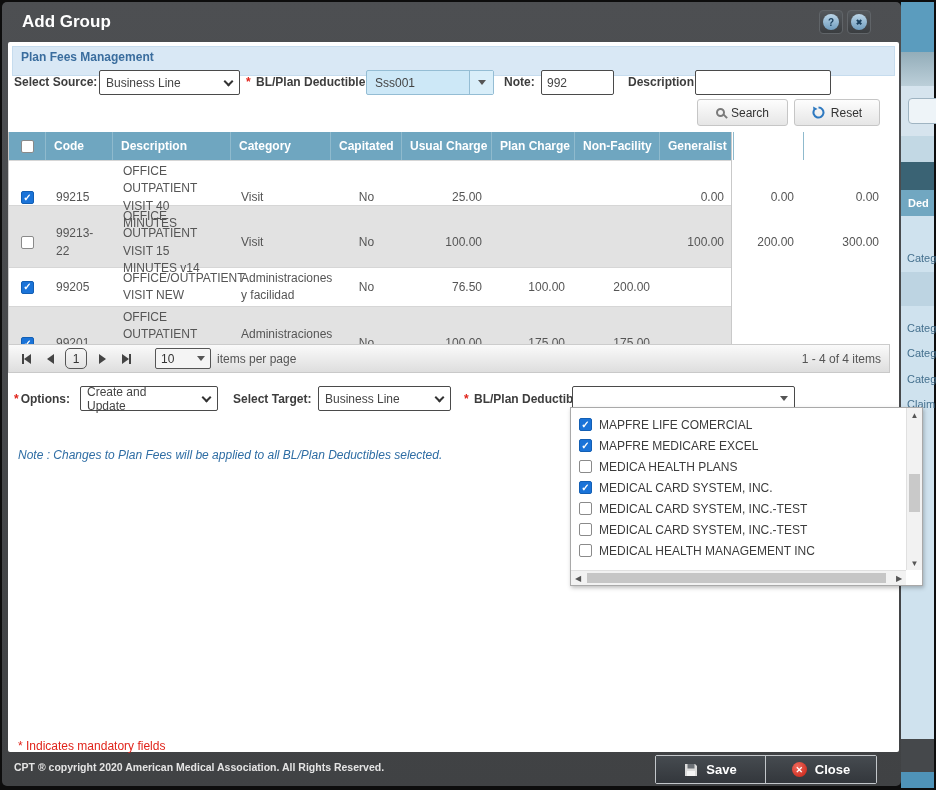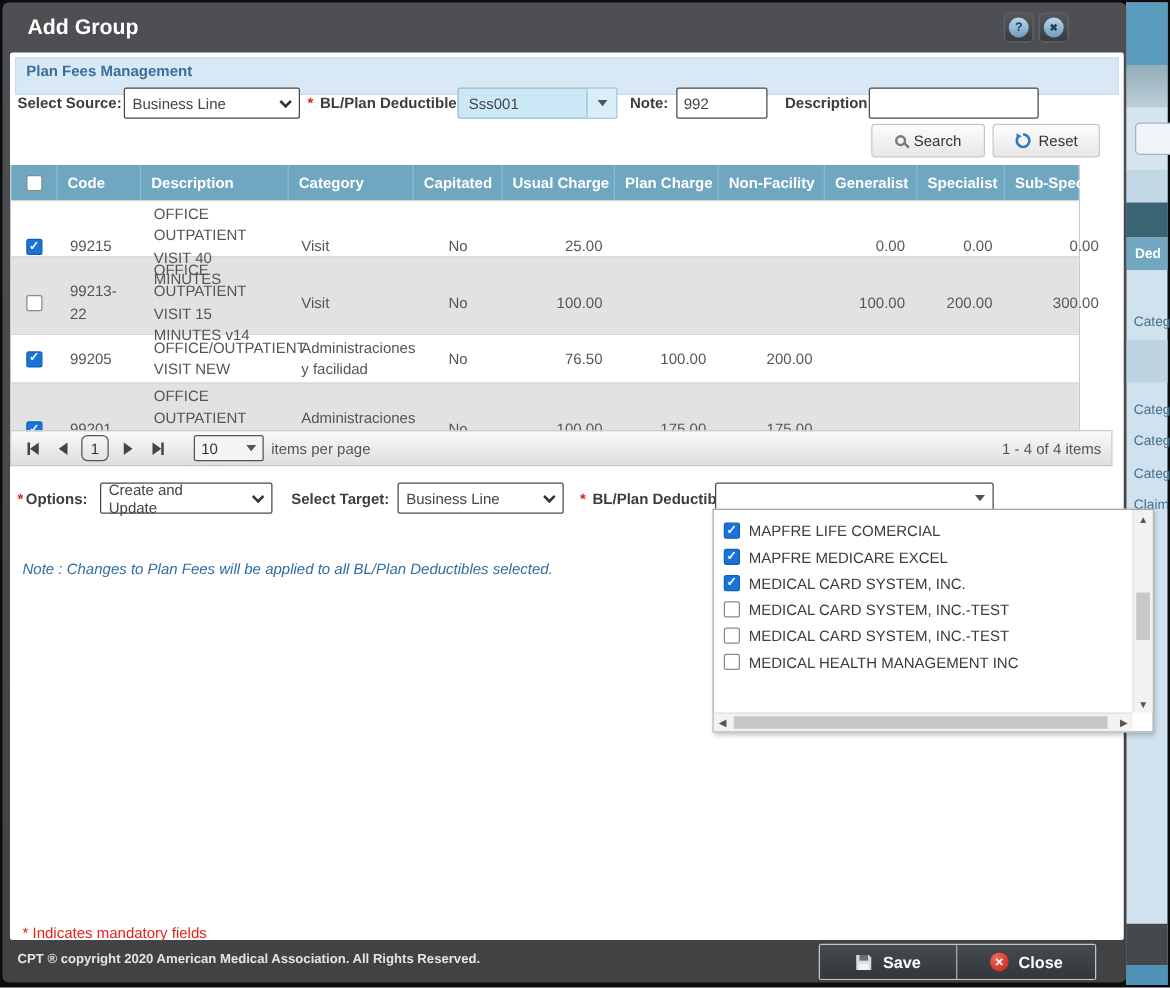--- a/index.html
+++ b/index.html
@@ -21,21 +21,21 @@
   .bg-thead     { top:188px; height:26px; background:#71a7c1; color:#fff; font-weight:bold; font-size:11px; line-height:26px; padding-left:7px; }
   .bg-frag { position:absolute; left:6px; font-size:11px; color:#44708e; white-space:nowrap; }
   .bg-row-alt { top:270px; height:34px; background:#bdd4e2; }
   .bg-foot   { top:737px; height:33px; background:#45484b; }
   .bg-bot    { top:770px; height:16px; background:#4f93b8; }
 
   
   #modal { position:absolute; top:2px; left:2px; width:899px; height:784px;
     background:linear-gradient(#4d4f52,#404244); border-radius:5px; z-index:2; }
 
-  #titlebar { position:absolute; top:0; left:0; right:16px; height:52px; }
+  #titlebar { position:absolute; top:0; left:0; right:0; height:52px; }
   #modal-title { position:absolute; left:20px; top:10px; color:#fff; font-size:17px; font-weight:bold; }
   .tb-btn { position:absolute; top:8px; width:24px; height:24px; border:1px solid #606468; border-radius:4px;
     background:linear-gradient(#54585c,#3a3d40); display:flex; align-items:center; justify-content:center; cursor:pointer; }
   #btn-help  { right:58px; }
   #btn-close { right:30px; }
   .tb-glyph { width:16px; height:16px; border-radius:50%; background:linear-gradient(#bcd6e8,#6f9cbd);
     color:#1b3f5c; font-size:10px; font-weight:bold; display:flex; align-items:center; justify-content:center; }
 
   #content { position:absolute; left:6px; top:40px; width:891px; height:710px; background:#fff; border-radius:2px; }
 
@@ -62,21 +62,21 @@
 
   
   .abtn { position:absolute; height:27px; background:linear-gradient(#fdfdfd,#e6e6e6); border:1px solid #c6c6c6;
     border-radius:3px; display:flex; align-items:center; justify-content:center; gap:6px; font-size:12px; color:#333; cursor:pointer; }
   #btn-search { top:57px; left:689px; width:91px; }
   #btn-reset  { top:57px; left:786px; width:86px; }
   .mag { position:relative; width:9px; height:9px; border:2px solid #7a7a7a; border-radius:50%; }
   .mag::after { content:""; position:absolute; width:6px; height:2px; background:#7a7a7a; right:-5px; bottom:-2px; transform:rotate(45deg); }
 
   
-  #grid { position:absolute; left:0; top:90px; width:856px; border:1px solid #c9c9c9; border-top:none; font-size:12px; }
+  #grid { position:absolute; left:0; top:90px; width:724px; border:1px solid #c9c9c9; border-top:none; font-size:12px; }
   .trow, #ghead { display:grid; grid-template-columns:37px 67px 118px 100px 71px 90px 83px 85px 74px 70px 85px; }
   #ghead { background:#6fa6c0; height:28px; }
   .th { color:#fff; font-weight:bold; display:flex; align-items:center; padding:0 8px; border-right:1px solid #8fbacd; overflow:hidden; white-space:nowrap; }
   .th:last-child { border-right:none; }
   .td { display:flex; align-items:center; padding:2px 10px; color:#555; line-height:1.45; }
   .num { justify-content:flex-end; }
   .ctr { justify-content:center; padding:2px 4px; }
   .trow { border-top:1px solid #d6d6d6; background:#fff; }
   .trow.alt { background:#e2e2e2; }
   .r1 { height:45px; } .r2 { height:62px; } .r3 { height:39px; } .r4 { height:41px; }
@@ -347,20 +347,24 @@
   <div id="popup-list">
     <div class="pitem">
         <span class="cb on"></span>
         <span>MAPFRE LIFE COMERCIAL</span>
       </div>
     <div class="pitem">
         <span class="cb on"></span>
         <span>MAPFRE MEDICARE EXCEL</span>
       </div>
     <div class="pitem">
+        <span class="cb"></span>
+        <span>MEDICA HEALTH PLANS</span>
+      </div>
+    <div class="pitem">
         <span class="cb on"></span>
         <span>MEDICAL CARD SYSTEM, INC.</span>
       </div>
     <div class="pitem">
         <span class="cb"></span>
         <span>MEDICAL CARD SYSTEM, INC.-TEST</span>
       </div>
     <div class="pitem">
         <span class="cb"></span>
         <span>MEDICAL CARD SYSTEM, INC.-TEST</span>

